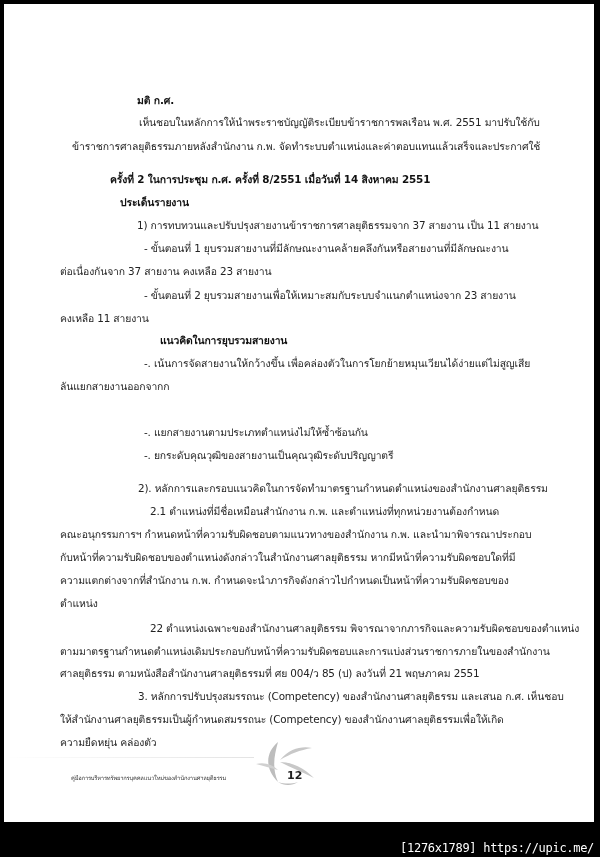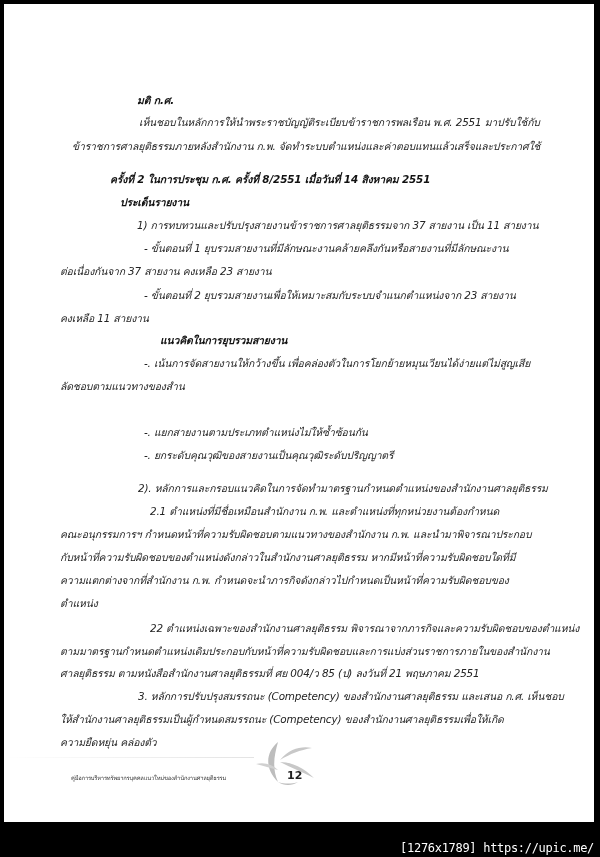--- a/index.html
+++ b/index.html
@@ -23,21 +23,20 @@
       background: #fff;
       overflow: hidden;
     }
     .text {
       position: absolute;
       color: #222;
       font-size: 10.4px;
       line-height: 14px;
       white-space: nowrap;
       letter-spacing: -0.15px;
-      font-style: italic;
     }
     .bold { font-weight: bold; color: #111; }
     .footer-text {
       position: absolute;
       left: 67px;
       top: 769px;
       font-size: 5.8px;
       color: #333;
       white-space: nowrap;
       letter-spacing: -0.2px;
@@ -85,21 +84,21 @@
   <div class="text bold" style="left:106px; top:168px;">ครั้งที่ 2 ในการประชุม ก.ศ. ครั้งที่ 8/2551 เมื่อวันที่ 14 สิงหาคม 2551</div>
   <div class="text bold" style="left:116px; top:191px;">ประเด็นรายงาน</div>
   <div class="text" style="left:133px; top:214px;">1) การทบทวนและปรับปรุงสายงานข้าราชการศาลยุติธรรมจาก 37 สายงาน เป็น 11 สายงาน</div>
   <div class="text" style="left:140px; top:237px;">-  ขั้นตอนที่ 1 ยุบรวมสายงานที่มีลักษณะงานคล้ายคลึงกันหรือสายงานที่มีลักษณะงาน</div>
   <div class="text" style="left:56px; top:260px;">ต่อเนื่องกันจาก 37 สายงาน คงเหลือ 23 สายงาน</div>
   <div class="text" style="left:140px; top:284px;">-  ขั้นตอนที่ 2 ยุบรวมสายงานเพื่อให้เหมาะสมกับระบบจำแนกตำแหน่งจาก 23 สายงาน</div>
   <div class="text" style="left:56px; top:307px;">คงเหลือ 11 สายงาน</div>
 
   <div class="text bold" style="left:140px; top:329px;margin-left:16px;">แนวคิดในการยุบรวมสายงาน</div>
   <div class="text" style="left:140px; top:352px;">-.  เน้นการจัดสายงานให้กว้างขึ้น เพื่อคล่องตัวในการโยกย้ายหมุนเวียนได้ง่ายแต่ไม่สูญเสีย</div>
-  <div class="text" style="left:56px; top:375px;">ลัดชอบตามแนวทางของสำน</div>
+  <div class="text" style="left:56px; top:375px;">ลันแยกสายงานออกจากก</div>
   <div class="text" style="left:140px; top:421px;">-.  แยกสายงานตามประเภทตำแหน่งไม่ให้ซ้ำซ้อนกัน</div>
   <div class="text" style="left:140px; top:444px;">-.  ยกระดับคุณวุฒิของสายงานเป็นคุณวุฒิระดับปริญญาตรี</div>
 
   <div class="text" style="left:134px; top:477px;">2). หลักการและกรอบแนวคิดในการจัดทำมาตรฐานกำหนดตำแหน่งของสำนักงานศาลยุติธรรม</div>
   <div class="text" style="left:146px; top:500px;">2.1  ตำแหน่งที่มีชื่อเหมือนสำนักงาน ก.พ. และตำแหน่งที่ทุกหน่วยงานต้องกำหนด</div>
   <div class="text" style="left:56px; top:546px;">กับหน้าที่ความรับผิดชอบของตำแหน่งดังกล่าวในสำนักงานศาลยุติธรรม หากมีหน้าที่ความรับผิดชอบใดที่มี</div>
   <div class="text" style="left:56px; top:523px;">คณะอนุกรรมการฯ กำหนดหน้าที่ความรับผิดชอบตามแนวทางของสำนักงาน ก.พ. และนำมาพิจารณาประกอบ</div>
   <div class="text" style="left:56px; top:569px;">ความแตกต่างจากที่สำนักงาน ก.พ. กำหนดจะนำภารกิจดังกล่าวไปกำหนดเป็นหน้าที่ความรับผิดชอบของ</div>
   <div class="text" style="left:56px; top:592px;">ตำแหน่ง</div>
 

